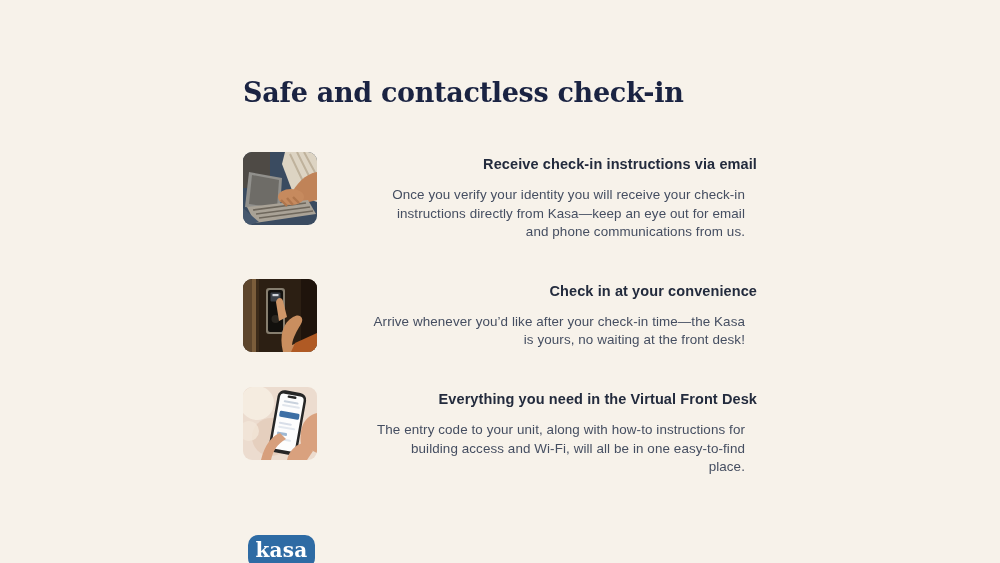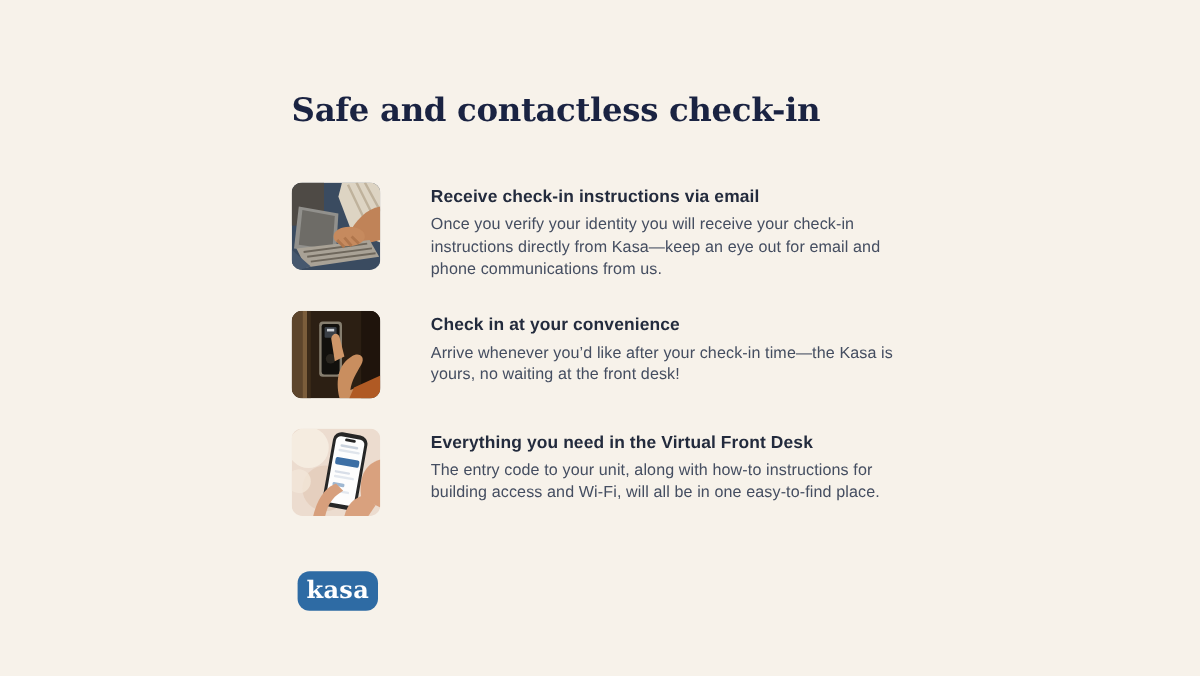--- a/index.html
+++ b/index.html
@@ -14,21 +14,21 @@
   .slide { position: absolute; left: 243px; top: 64px; width: 520px; }
   .page-title {
     font-family: "DejaVu Serif", serif;
     font-weight: 700;
     font-size: 27px;
     line-height: 34px;
     letter-spacing: -0.3px;
     color: #1a2342;
     margin: 12px 0 42px 0;
   }
-  .items { display: block; }
+  .items { display: block; text-align: right; }
   .item { display: flex; align-items: flex-start; }
   .item + .item { margin-top: 25px; }
   .thumb {
     width: 74px; height: 73px;
     border-radius: 9px;
     overflow: hidden;
     flex: none;
     margin-right: 42px;
   }
   .thumb svg { display: block; width: 74px; height: 73px; }
@@ -39,21 +39,21 @@
     line-height: 19px;
     color: #232b3d;
     letter-spacing: 0.1px;
     margin: 0 0 4px 0;
   }
   .item-body {
     font-size: 13.4px;
     line-height: 18.6px;
     color: #454e61;
     letter-spacing: 0.1px;
-    margin: 0;
+    margin: 12px;
   }
   .logo-badge {
     margin-top: 46px;
     margin-left: 5px;
     width: 67px; height: 33px;
     border-radius: 10px;
     background: #2e6ba4;
     display: flex;
     align-items: center;
     justify-content: center;

